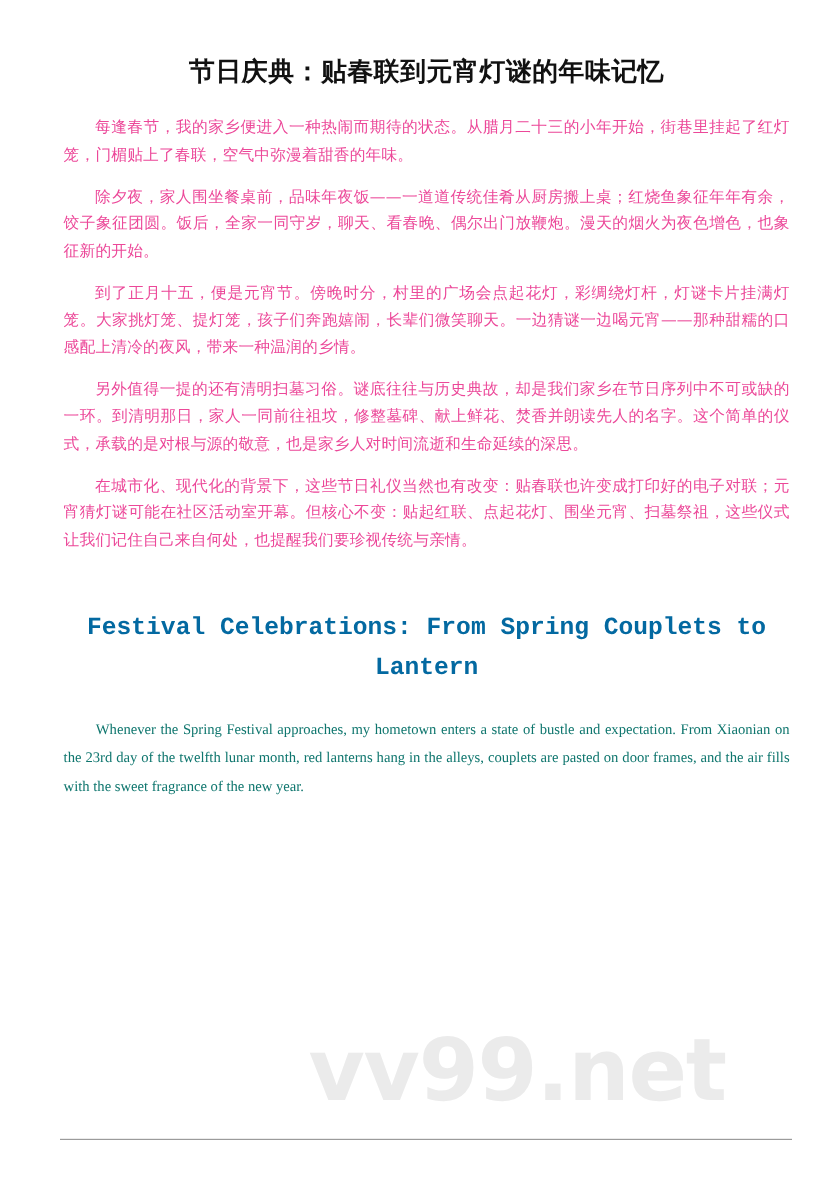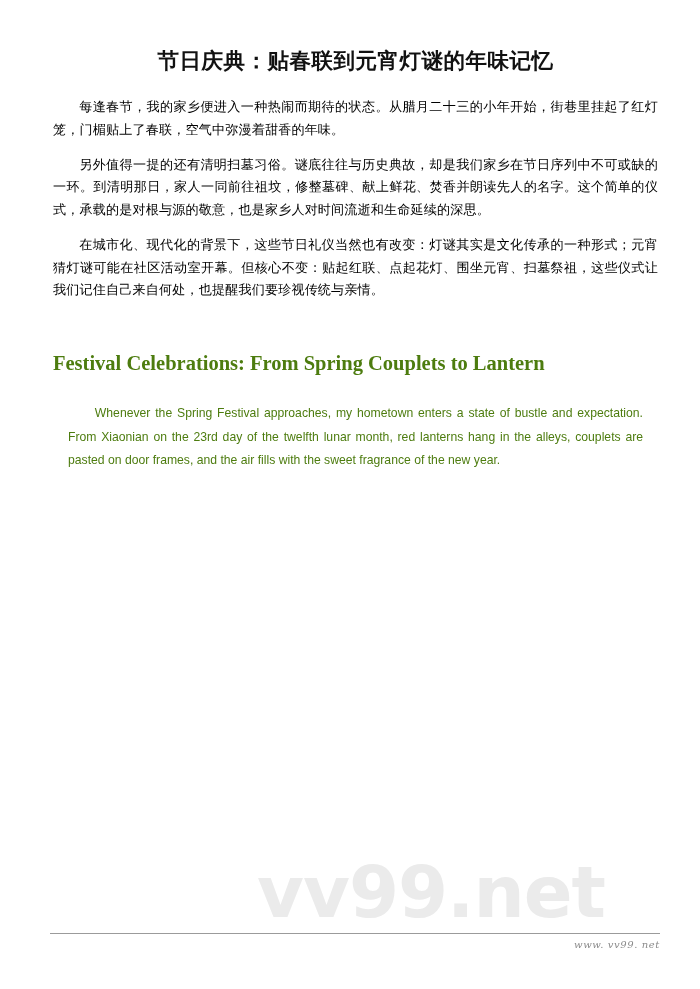--- a/index.html
+++ b/index.html
@@ -66,51 +66,52 @@
   .cn-body {
     margin-top: 20px;
   }
   .cn-body p {
     margin: 0 0 12.5px 0;
     font-family: "DejaVu Serif", "Liberation Serif", serif;
     font-size: 13.1px;
     line-height: 22.6px;
     text-align: justify;
     text-indent: 2em;
-    color: #000000;
+    color: #ec4899;
     letter-spacing: 0.15px;
   }
 
   
   .en-title {
     margin: 0;
     padding-top: 32px;
-    font-family: Liberation Serif, serif;
+    text-align: center;
+    font-family: Liberation Mono, monospace;
     font-size: 20.5px;
     font-weight: 700;
     line-height: 34px;
-    color: #4d7c0f;
+    color: #0369a1;
     letter-spacing: 0px;
   }
   .en-title .line {
     display: block;
   }
 
   
   .en-body {
     margin-top: 22px;
   }
   .en-body p {
-    margin: 15px;
-    font-family: Liberation Sans, sans-serif;
+    margin: 0;
+    font-family: Liberation Serif, serif;
     font-size: 12.2px;
     line-height: 23.5px;
     text-align: justify;
     text-indent: 2.2em;
-    color: #4d7c0f;
+    color: #0f766e;
   }
 
   
   .footer {
     position: absolute;
     left: 0;
     right: 0;
     bottom: 39px;
     z-index: 3;
   }
@@ -135,32 +136,33 @@
 <div class="page">
 
   <div class="watermark">vv99.net</div>
 
   <div class="content">
 
     <h1 class="cn-title">节日庆典：贴春联到元宵灯谜的年味记忆</h1>
 
     <div class="cn-body">
       <p>每逢春节，我的家乡便进入一种热闹而期待的状态。从腊月二十三的小年开始，街巷里挂起了红灯笼，门楣贴上了春联，空气中弥漫着甜香的年味。</p>
+      <p>除夕夜，家人围坐餐桌前，品味年夜饭——一道道传统佳肴从厨房搬上桌；红烧鱼象征年年有余，饺子象征团圆。饭后，全家一同守岁，聊天、看春晚、偶尔出门放鞭炮。漫天的烟火为夜色增色，也象征新的开始。</p>
+      <p>到了正月十五，便是元宵节。傍晚时分，村里的广场会点起花灯，彩绸绕灯杆，灯谜卡片挂满灯笼。大家挑灯笼、提灯笼，孩子们奔跑嬉闹，长辈们微笑聊天。一边猜谜一边喝元宵——那种甜糯的口感配上清冷的夜风，带来一种温润的乡情。</p>
       <p>另外值得一提的还有清明扫墓习俗。谜底往往与历史典故，却是我们家乡在节日序列中不可或缺的一环。到清明那日，家人一同前往祖坟，修整墓碑、献上鲜花、焚香并朗读先人的名字。这个简单的仪式，承载的是对根与源的敬意，也是家乡人对时间流逝和生命延续的深思。</p>
-      <p>在城市化、现代化的背景下，这些节日礼仪当然也有改变：灯谜其实是文化传承的一种形式；元宵猜灯谜可能在社区活动室开幕。但核心不变：贴起红联、点起花灯、围坐元宵、扫墓祭祖，这些仪式让我们记住自己来自何处，也提醒我们要珍视传统与亲情。</p>
+      <p>在城市化、现代化的背景下，这些节日礼仪当然也有改变：贴春联也许变成打印好的电子对联；元宵猜灯谜可能在社区活动室开幕。但核心不变：贴起红联、点起花灯、围坐元宵、扫墓祭祖，这些仪式让我们记住自己来自何处，也提醒我们要珍视传统与亲情。</p>
     </div>
 
     <h2 class="en-title">
       <span class="line">Festival Celebrations: From Spring Couplets to Lantern</span>
     </h2>
 
     <div class="en-body">
       <p>Whenever the Spring Festival approaches, my hometown enters a state of bustle and expectation. From Xiaonian on the 23rd day of the twelfth lunar month, red lanterns hang in the alleys, couplets are pasted on door frames, and the air fills with the sweet fragrance of the new year.</p>
     </div>
 
   </div>
 
   <div class="footer">
     <div class="footer-rule"></div>
-    <div class="footer-url">www. vv99. net</div>
   </div>
 
 </div>
 
 </body></html>

